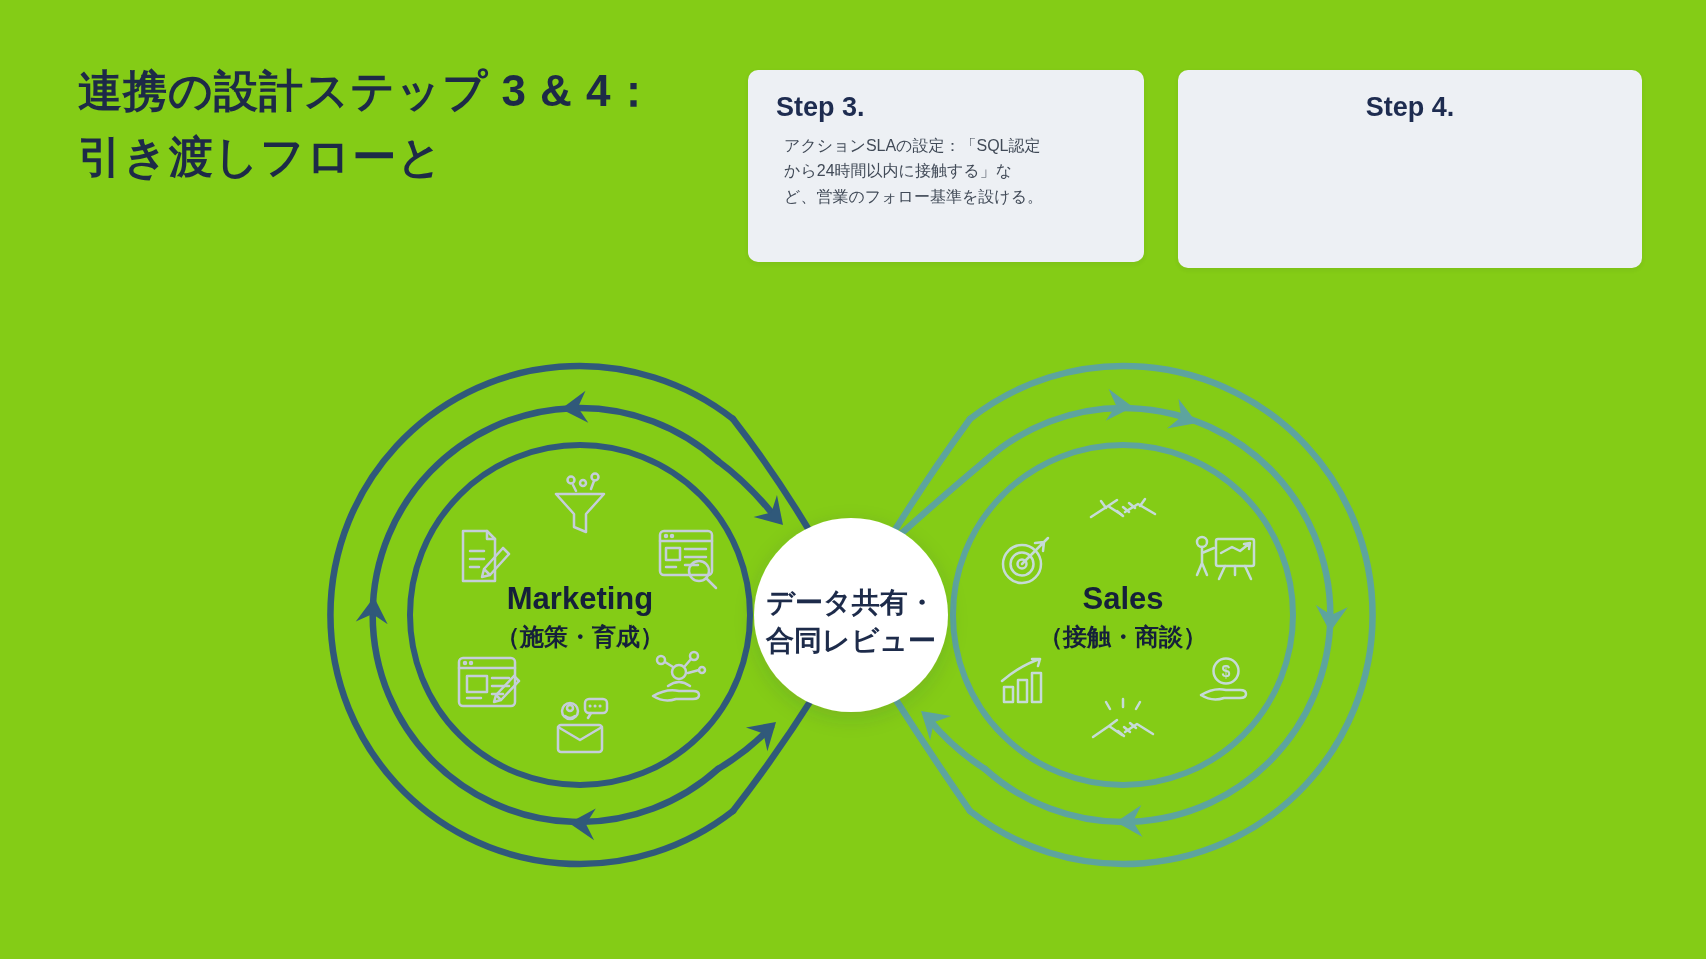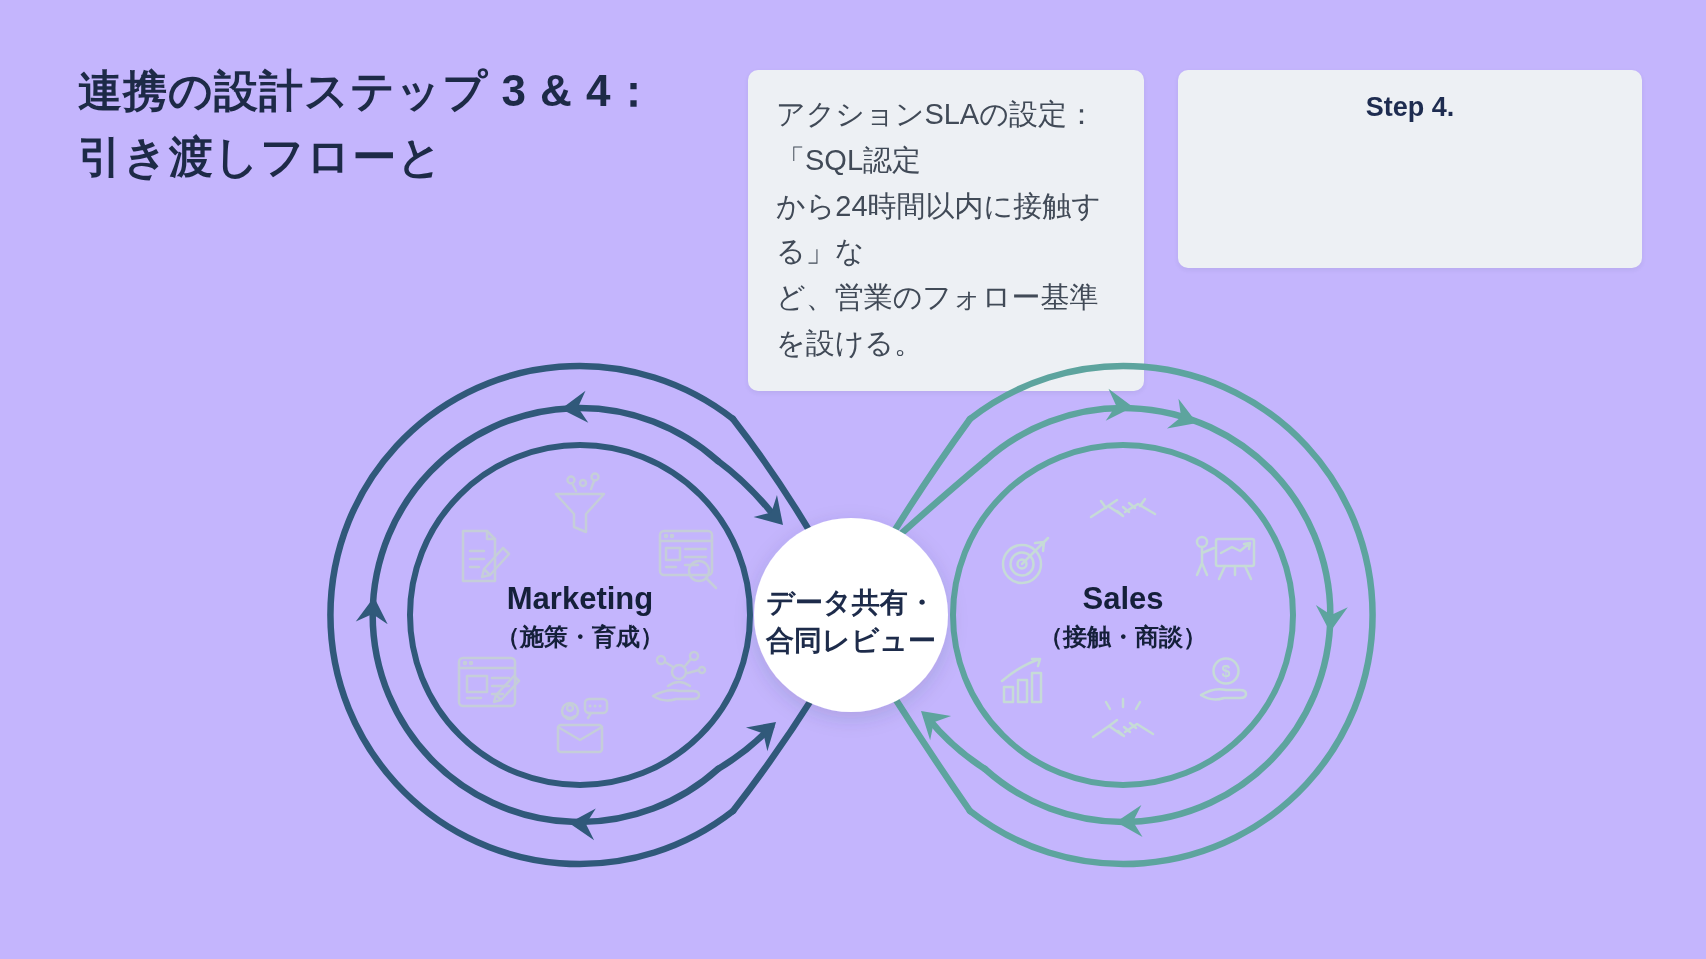--- a/index.html
+++ b/index.html
@@ -1,46 +1,47 @@
 <!DOCTYPE html>
 <html><head>
 <meta charset="utf-8">
 <style>
   html,body{margin:0;padding:0;background:#fff;}
   .slide{
-    position:relative;width:1706px;height:959px;overflow:hidden;background:#c4b5fd;
+    position:relative;width:1706px;height:959px;overflow:hidden;background:#84cc16;
     font-family:"Liberation Sans","DejaVu Sans",sans-serif;
   }
   .title{
     position:absolute;left:78px;top:58px;
     font-size:44px;font-weight:800;color:#1d2a47;line-height:1.5;letter-spacing:1px;
   }
   .title div{white-space:nowrap;}
   .card{
     position:absolute;top:70px;box-sizing:border-box;
     background:#edf0f4;border-radius:10px;padding:22px 28px 24px;
     box-shadow:0 2px 5px rgba(30,40,60,0.07);
   }
   .card-step3{left:748px;width:396px;min-height:192px;}
   .card-step4{left:1178px;width:464px;min-height:198px;text-align:center;}
   .card h3{margin:0 0 10px 0;font-size:27px;font-weight:800;color:#1e2c50;}
-  .card p{margin:0;font-size:29px;line-height:1.58;color:#414a57;white-space:pre-line;}
+  .card p{margin:8px;font-size:16px;line-height:1.58;color:#414a57;white-space:pre-line;}
   svg.diagram{position:absolute;left:0;top:0;width:1706px;height:959px;}
 </style>
 </head>
 <body>
 
 <div class="slide">
 
   <div class="title">
     <div>連携の設計ステップ 3 &amp; 4：</div>
     <div>引き渡しフローと</div>
   </div>
 
   <div class="card card-step3">
+    <h3>Step 3.</h3>
     <p>アクションSLAの設定：「SQL認定
 から24時間以内に接触する」な
 ど、営業のフォロー基準を設ける。</p>
   </div>
   <div class="card card-step4">
     <h3>Step 4.</h3>
   </div>
 
   <svg class="diagram" viewBox="0 0 1706 959">
     <defs>

